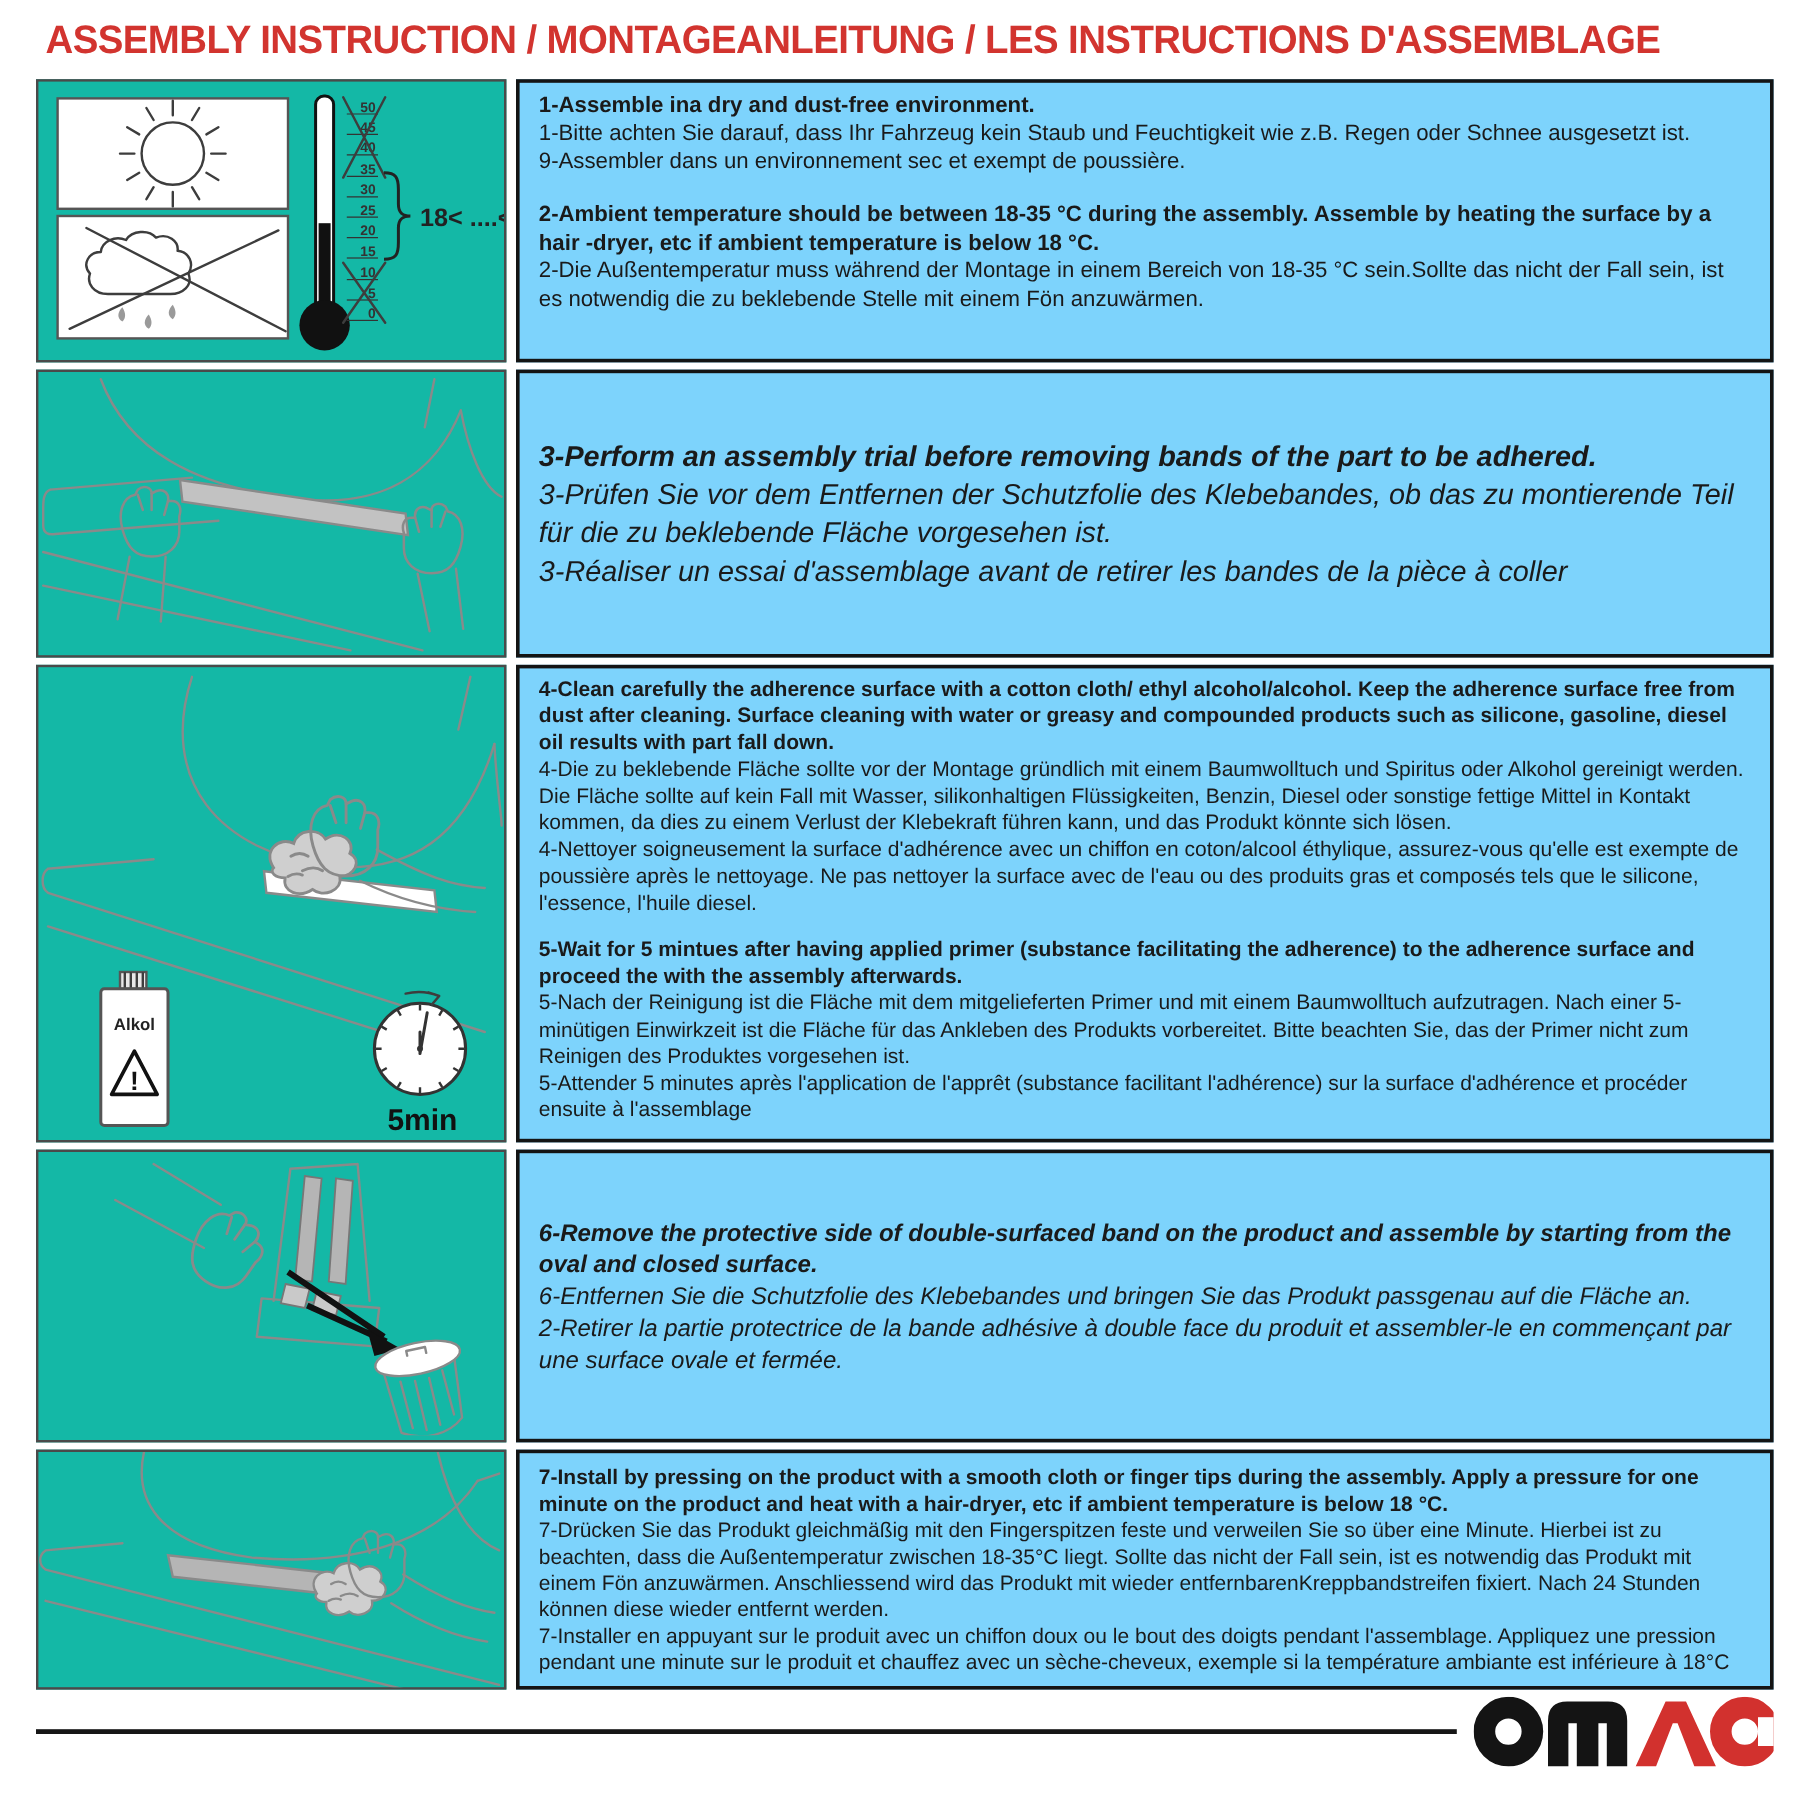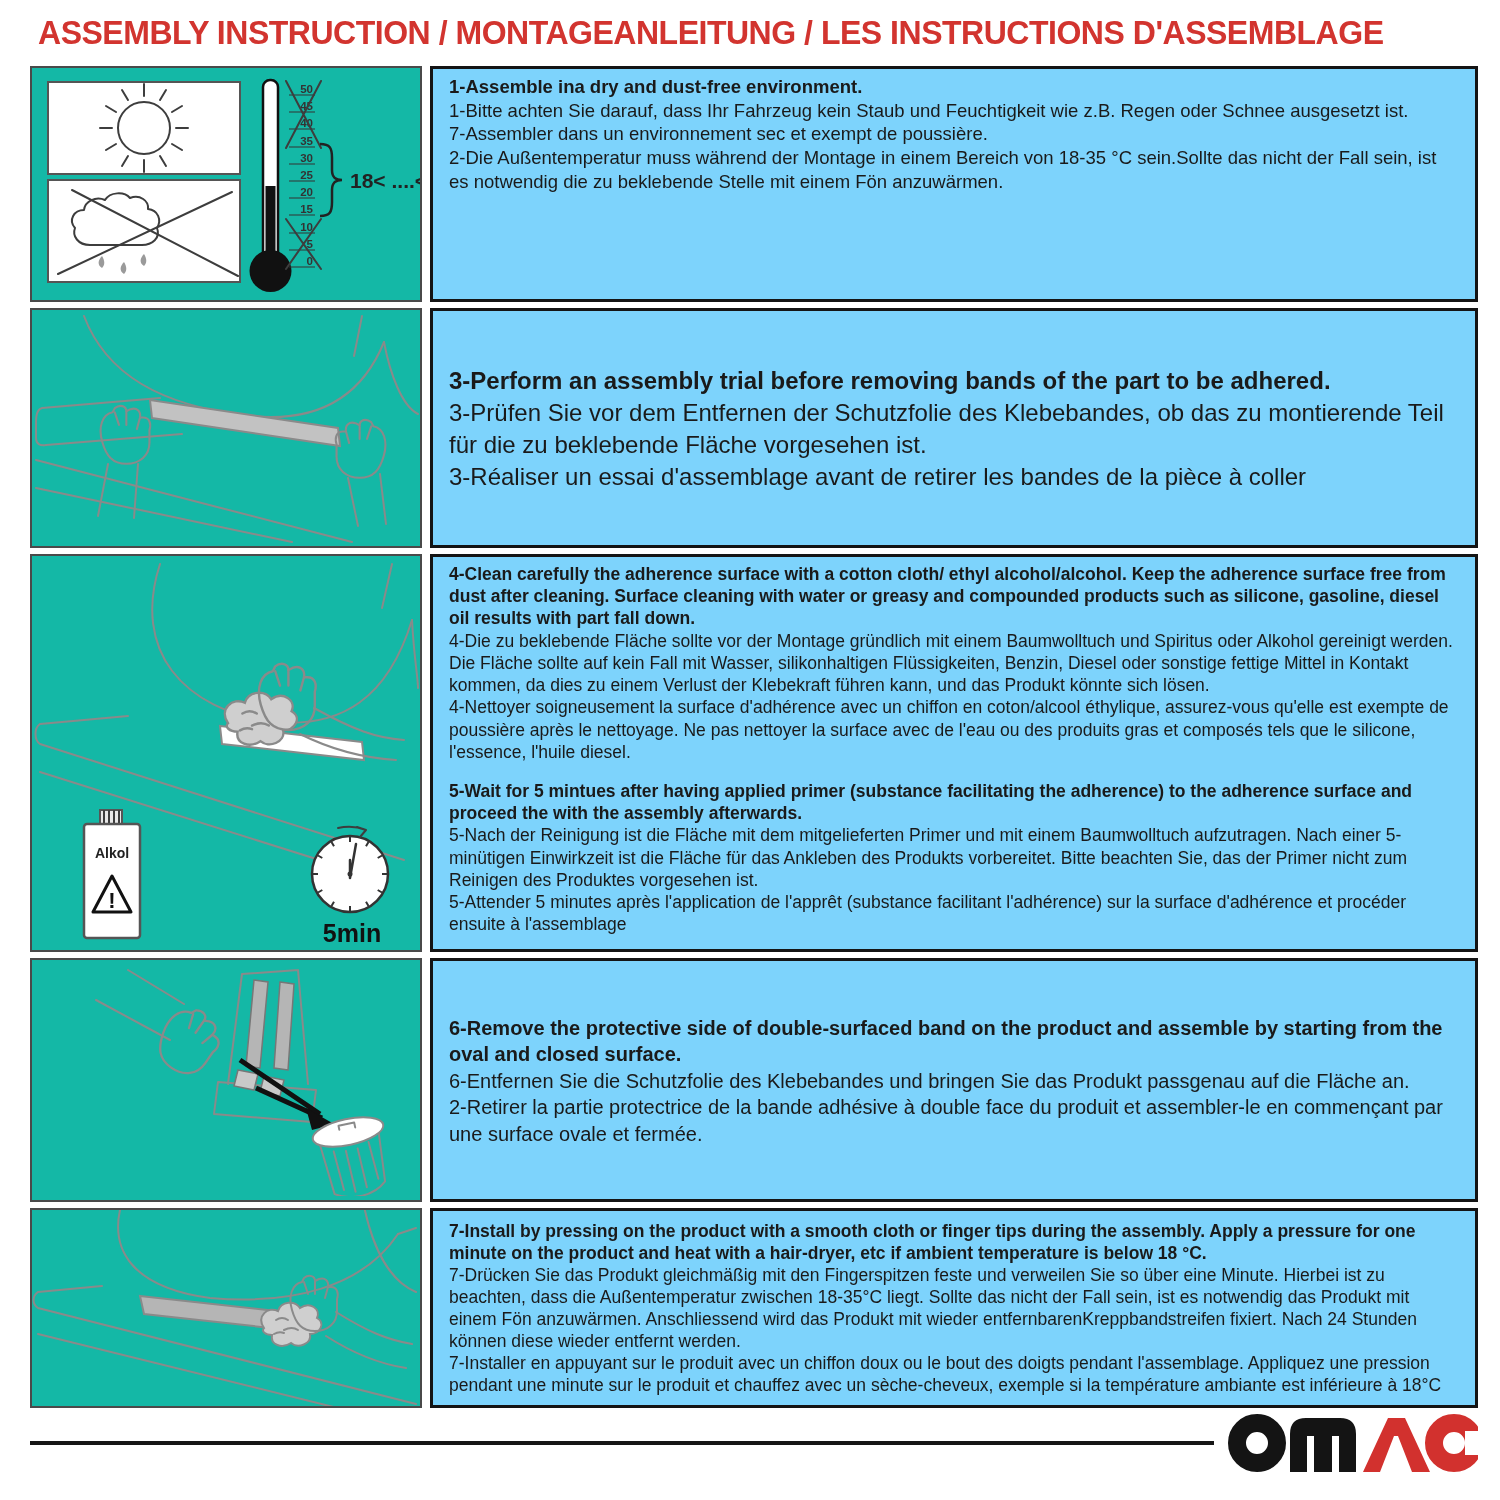--- a/index.html
+++ b/index.html
@@ -14,21 +14,21 @@
     color:#d2342f; font-weight:bold; font-size:33px; letter-spacing:-0.5px;
     white-space:nowrap; margin:4px 0 14px 8px;
     transform:scaleX(0.97); transform-origin:left center;
   }
   .row { display:flex; gap:8px; margin-bottom:6px; align-items:stretch; }
   .illus {
     flex:0 0 392px; border:2px solid #4a4a4a; background:#14b8a6;
     display:flex; align-items:center; justify-content:center; overflow:hidden;
   }
   .tbox { flex:1; border:3px solid #141414; padding:6px 16px 4px; overflow:hidden; background:#7dd3fc; }
-  .tbox.center { display:flex; flex-direction:column; justify-content:center; }
+  .tbox.center { display:flex; flex-direction:column; justify-content:center;font-style:italic; }
   .r1 { height:236px; } .r2 { height:240px; } .r3 { height:398px; }
   .r4 { height:244px; } .r5 { height:200px; }
   p { margin:0; }
   .b { font-weight:bold; }
   .t1 { font-size:18.5px; line-height:1.28; }
   .t1 .gap { margin-top:20px; }
   .t2 { font-size:24px; line-height:1.34; }
   .t3 { font-size:17.5px; line-height:1.27; }
   .t3 .gap { margin-top:17px; }
   .t4 { font-size:20px; line-height:1.33; }
@@ -103,21 +103,22 @@
           </g>
           <path class="dk" d="M254,13 L289,80 M289,13 L254,80 M254,151 L289,201 M289,151 L254,201"></path>
           <path d="M288,76 C298,76 300,80 300,90 L300,102 C300,110 304,112 310,112 C304,112 300,114 300,122 L300,134 C300,144 298,148 288,148" fill="none" stroke="#222" stroke-width="2.5"></path>
           <text x="318" y="120" font-size="21" font-weight="bold" fill="#222">18&lt; ....&lt;35 C</text>
         </g>
       </svg>
     </div>
     <div class="tbox t1">
       <p class="b">1-Assemble ina dry and dust-free environment.</p>
       <p>1-Bitte achten Sie darauf, dass Ihr Fahrzeug kein Staub und Feuchtigkeit wie z.B. Regen oder Schnee ausgesetzt ist.</p>
-      <p>7-Assembler dans un environnement sec et exempt de poussière.</p>
+      <p>9-Assembler dans un environnement sec et exempt de poussière.</p>
+      <p class="b gap">2-Ambient temperature should be between 18-35 °C  during the assembly. Assemble by heating the surface by a hair -dryer, etc if ambient temperature is below 18 °C.</p>
       <p>2-Die Außentemperatur muss während der Montage in einem Bereich von 18-35 °C  sein.Sollte das nicht der Fall sein, ist es notwendig die zu beklebende Stelle mit einem Fön anzuwärmen.</p>
     </div>
   </div>
 
   <div class="row r2">
     <div class="illus">
       <svg width="388" height="232" viewBox="0 0 388 232">
         <g>
           <path class="ln" d="M52,4 C74,62 128,94 218,104 C286,111 330,84 352,30"></path>
           <path class="ln" d="M352,30 C358,62 370,94 386,102 M330,4 L322,44"></path>

